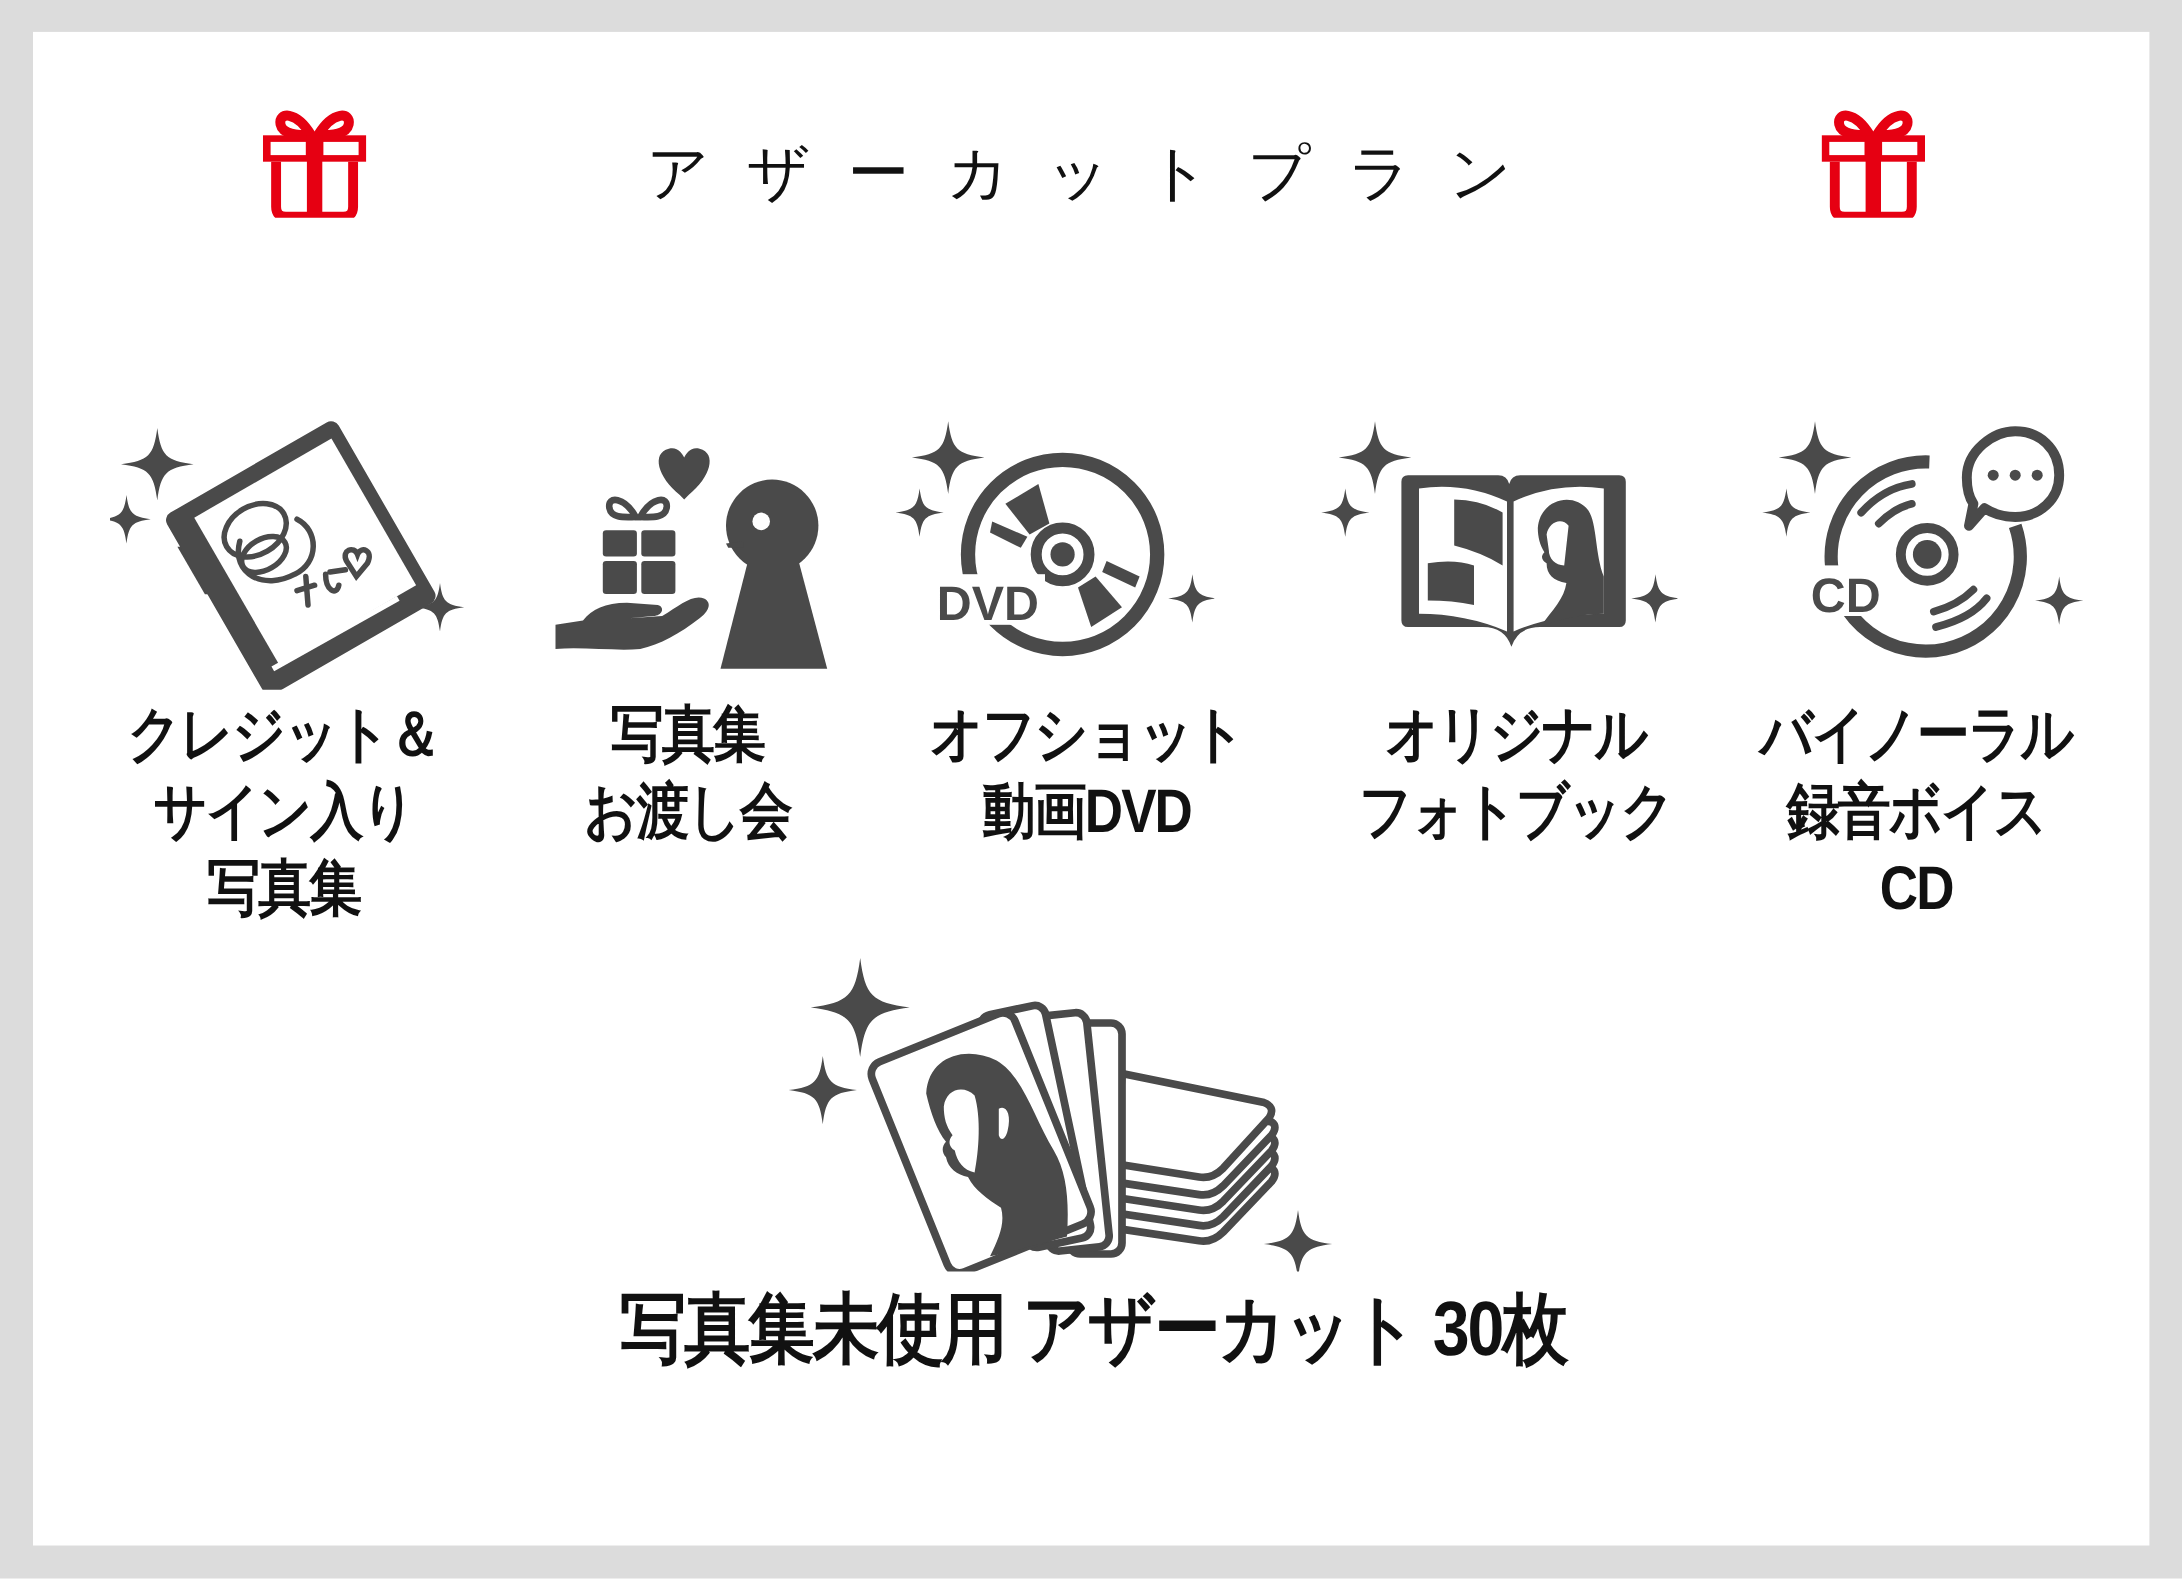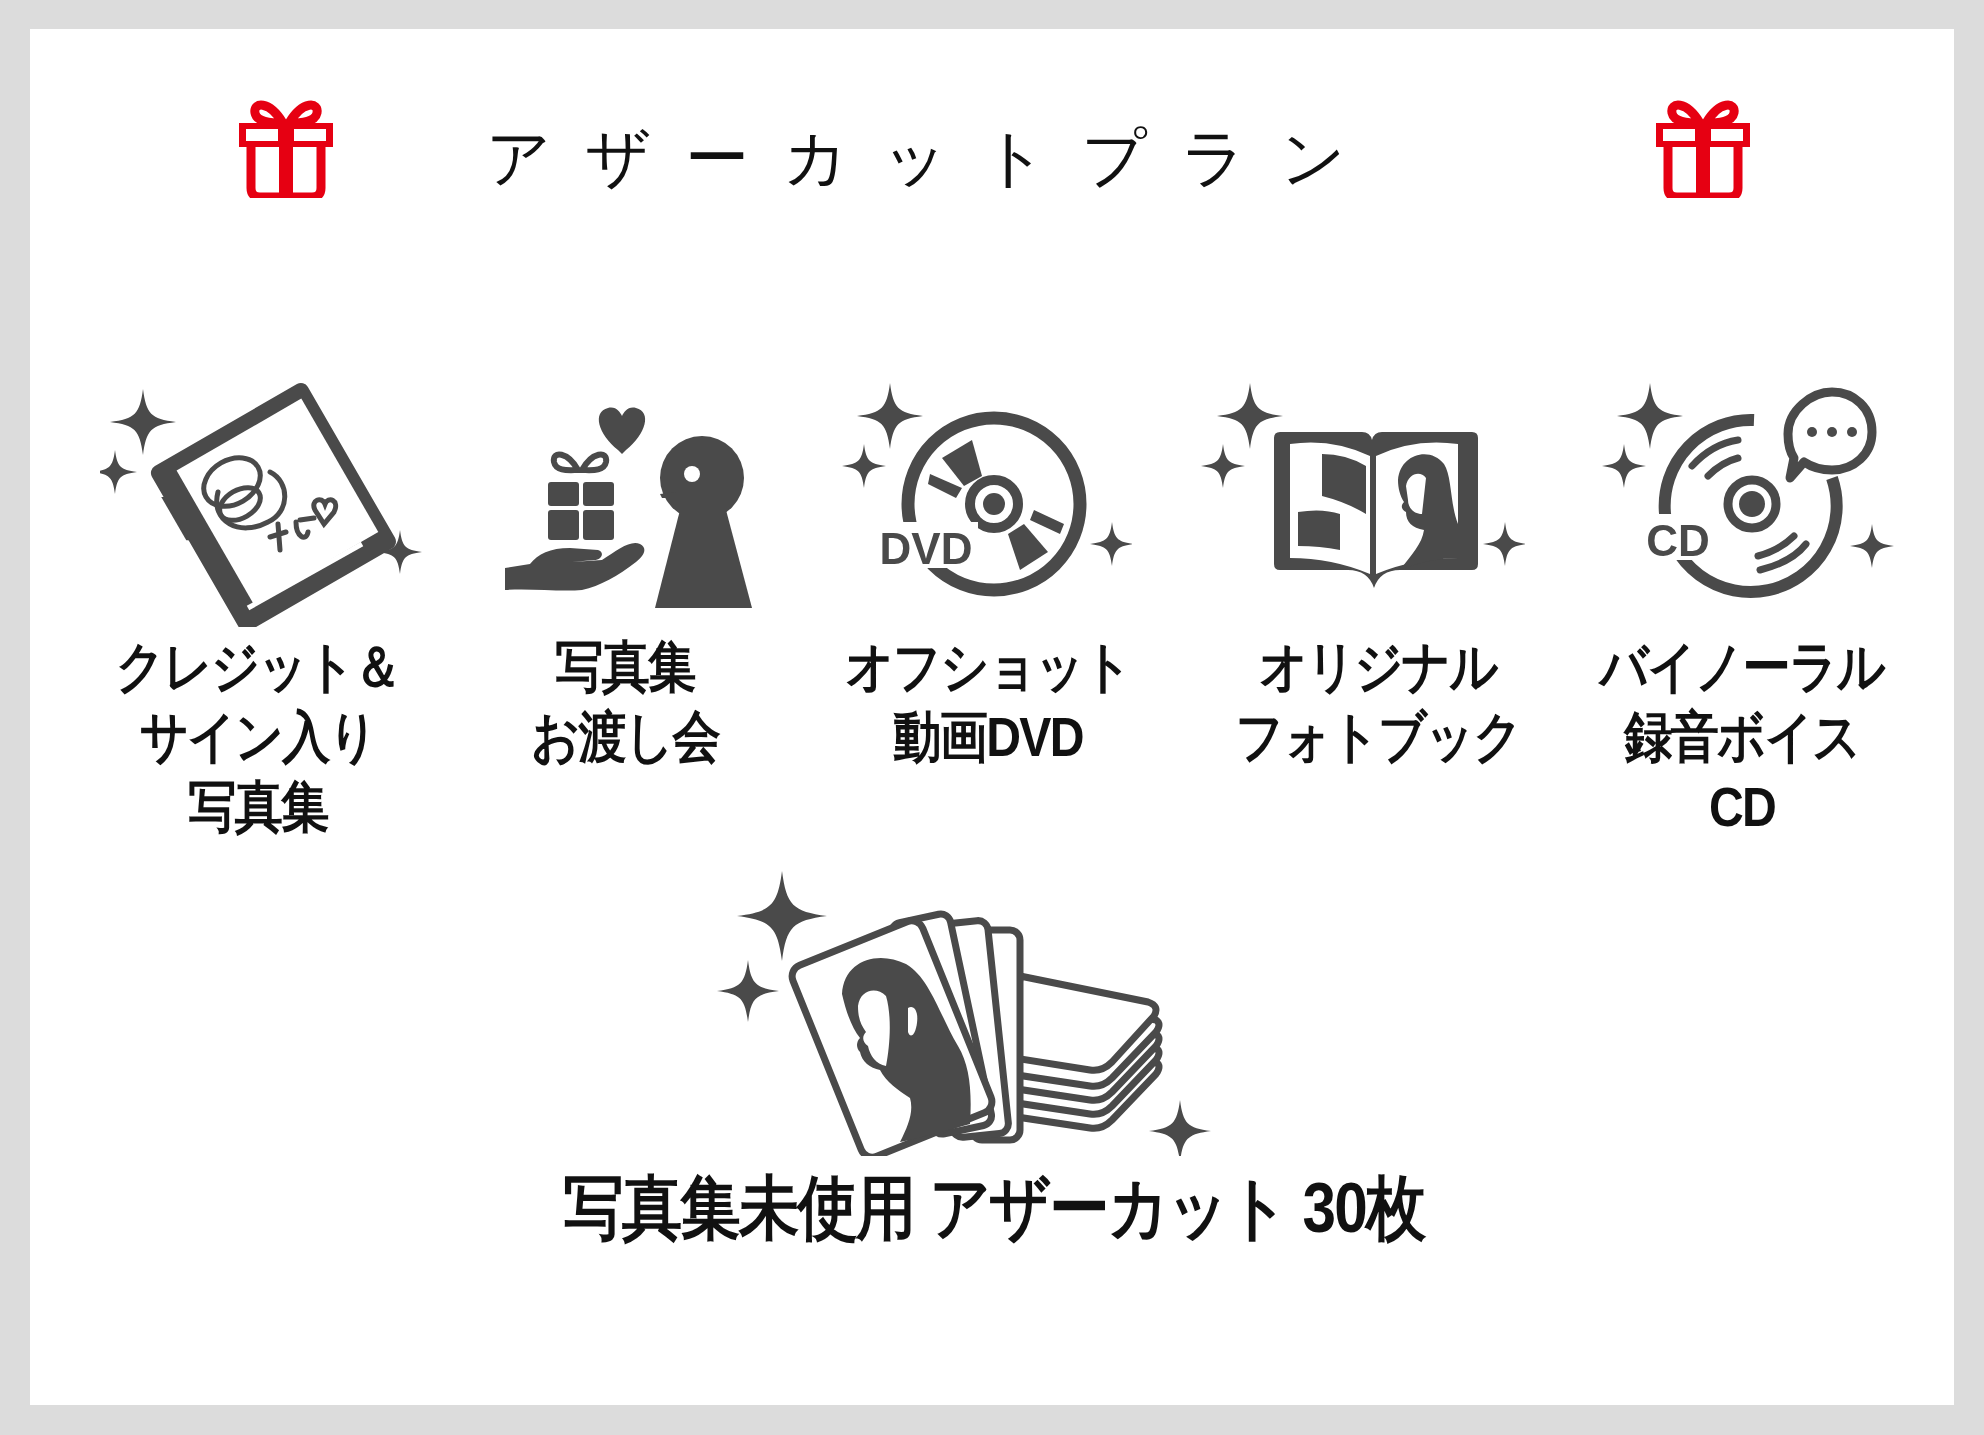--- a/index.html
+++ b/index.html
@@ -11,23 +11,23 @@
     }
     .card {
       position: absolute; left: 30px; top: 29px;
       width: 1924px; height: 1376px;
       background: #ffffff;
     }
     .abs { position: absolute; }
     .gift { width: 94px; height: 102px; }
     .title {
       position: absolute; left: 486px; top: 108px; width: 1024px;
-      text-align: left;
+      text-align: center;
       font-family: "DejaVu Serif", "Liberation Serif", serif;
-      font-size: 64px; letter-spacing: 34px; color: #111;
+      font-size: 56px; letter-spacing: 34px; color: #111;
       line-height: 100px; white-space: nowrap;
     }
     .icon { position: absolute; }
     .icon svg { width: 100%; height: 100%; display: block; }
     .label {
       position: absolute; text-align: center; color: #111;
       font-size: 56px; line-height: 70px; font-weight: bold;
       letter-spacing: -2px; white-space: nowrap;
       transform: translateX(-50%) scaleX(0.86);
       transform-origin: center top;
@@ -137,21 +137,21 @@
     <path d="M170 94 L186 92 L186 98 L172 98 Z" fill="#4a4a4a"></path>
     <path d="M190 110 L236 110 L262 208 L165 208 Z" fill="#4a4a4a"></path>
     <circle cx="202" cy="74" r="8" fill="#fff"></circle>
   </svg>
 </div>
 <div class="label" style="left:625px; top:632px;">
   <span>写真集</span>
   <span>お渡し会</span>
 </div>
 
-<div class="icon" style="left:842px; top:374px; width:290px; height:232px;">
+<div class="icon" style="left:814px; top:374px; width:290px; height:232px;">
   <svg viewBox="0 0 290 232">
     <use href="#spark" transform="translate(48,42) scale(0.66)"></use>
     <use href="#spark" transform="translate(22,92) scale(0.44)"></use>
     <use href="#spark" transform="translate(270,170) scale(0.44)"></use>
     <circle cx="152" cy="130" r="86" fill="none" stroke="#4a4a4a" stroke-width="13"></circle>
     <circle cx="152" cy="130" r="24" fill="none" stroke="#4a4a4a" stroke-width="10"></circle>
     <circle cx="152" cy="130" r="11" fill="#4a4a4a"></circle>
     <path d="M100 84 L130 66 L140 102 L122 112 Z" fill="#4a4a4a"></path>
     <path d="M88 100 L120 114 L114 124 L86 110 Z" fill="#4a4a4a"></path>
     <path d="M206 178 L178 196 L166 160 L182 150 Z" fill="#4a4a4a"></path>

